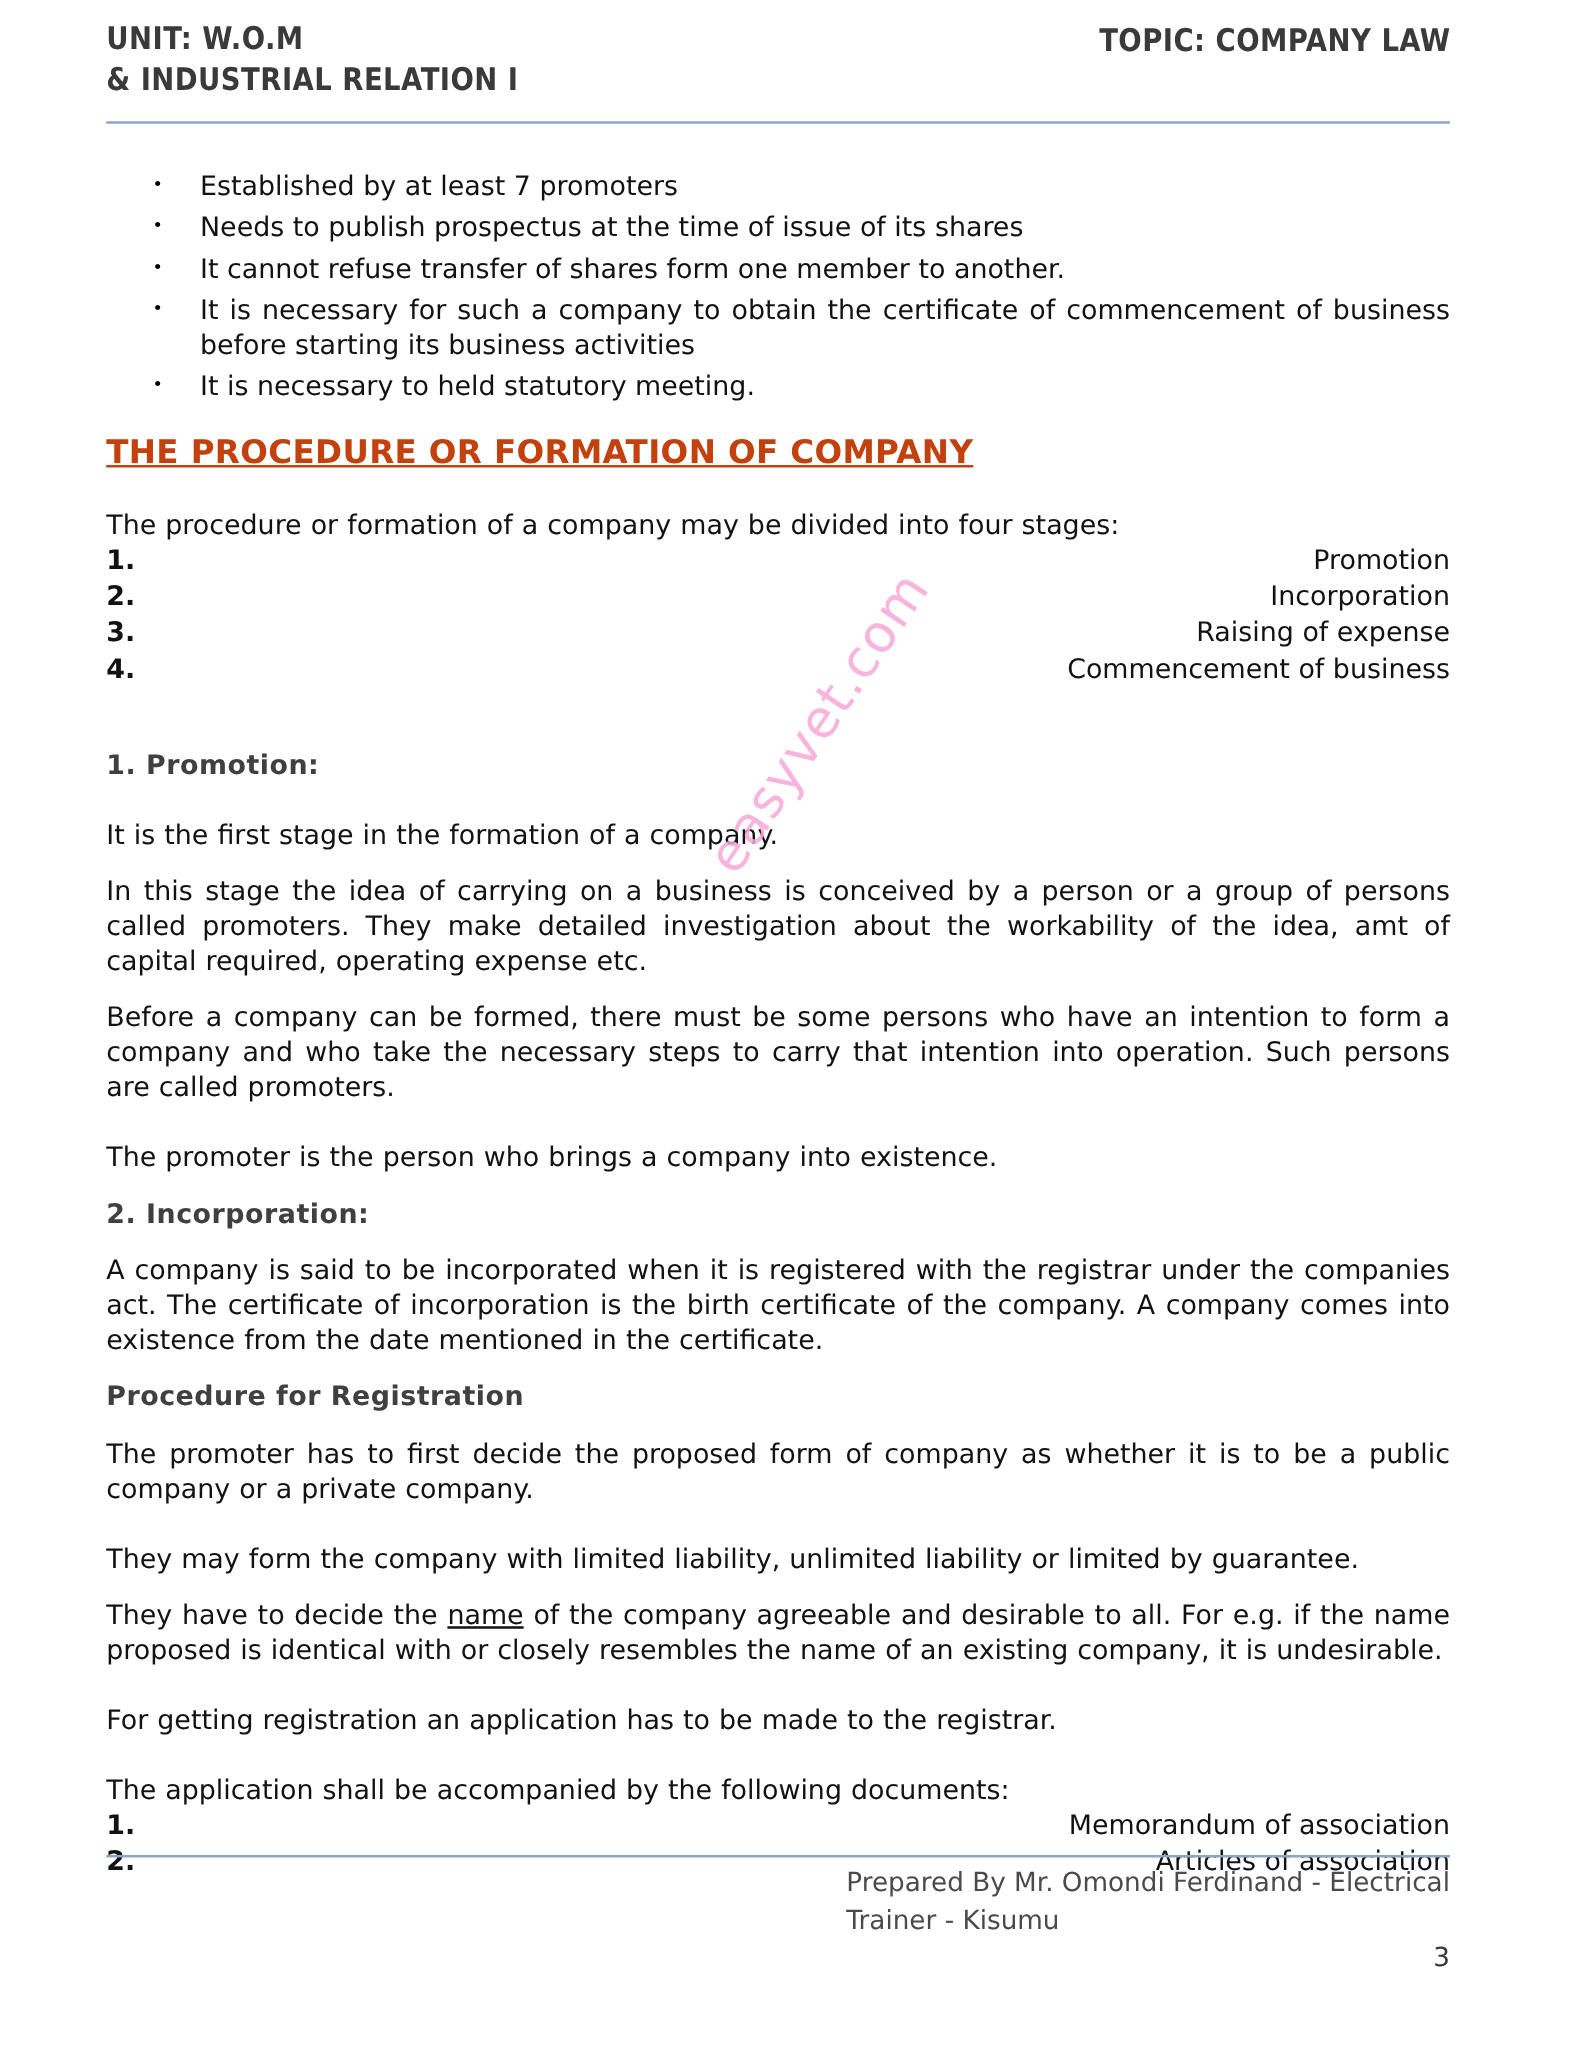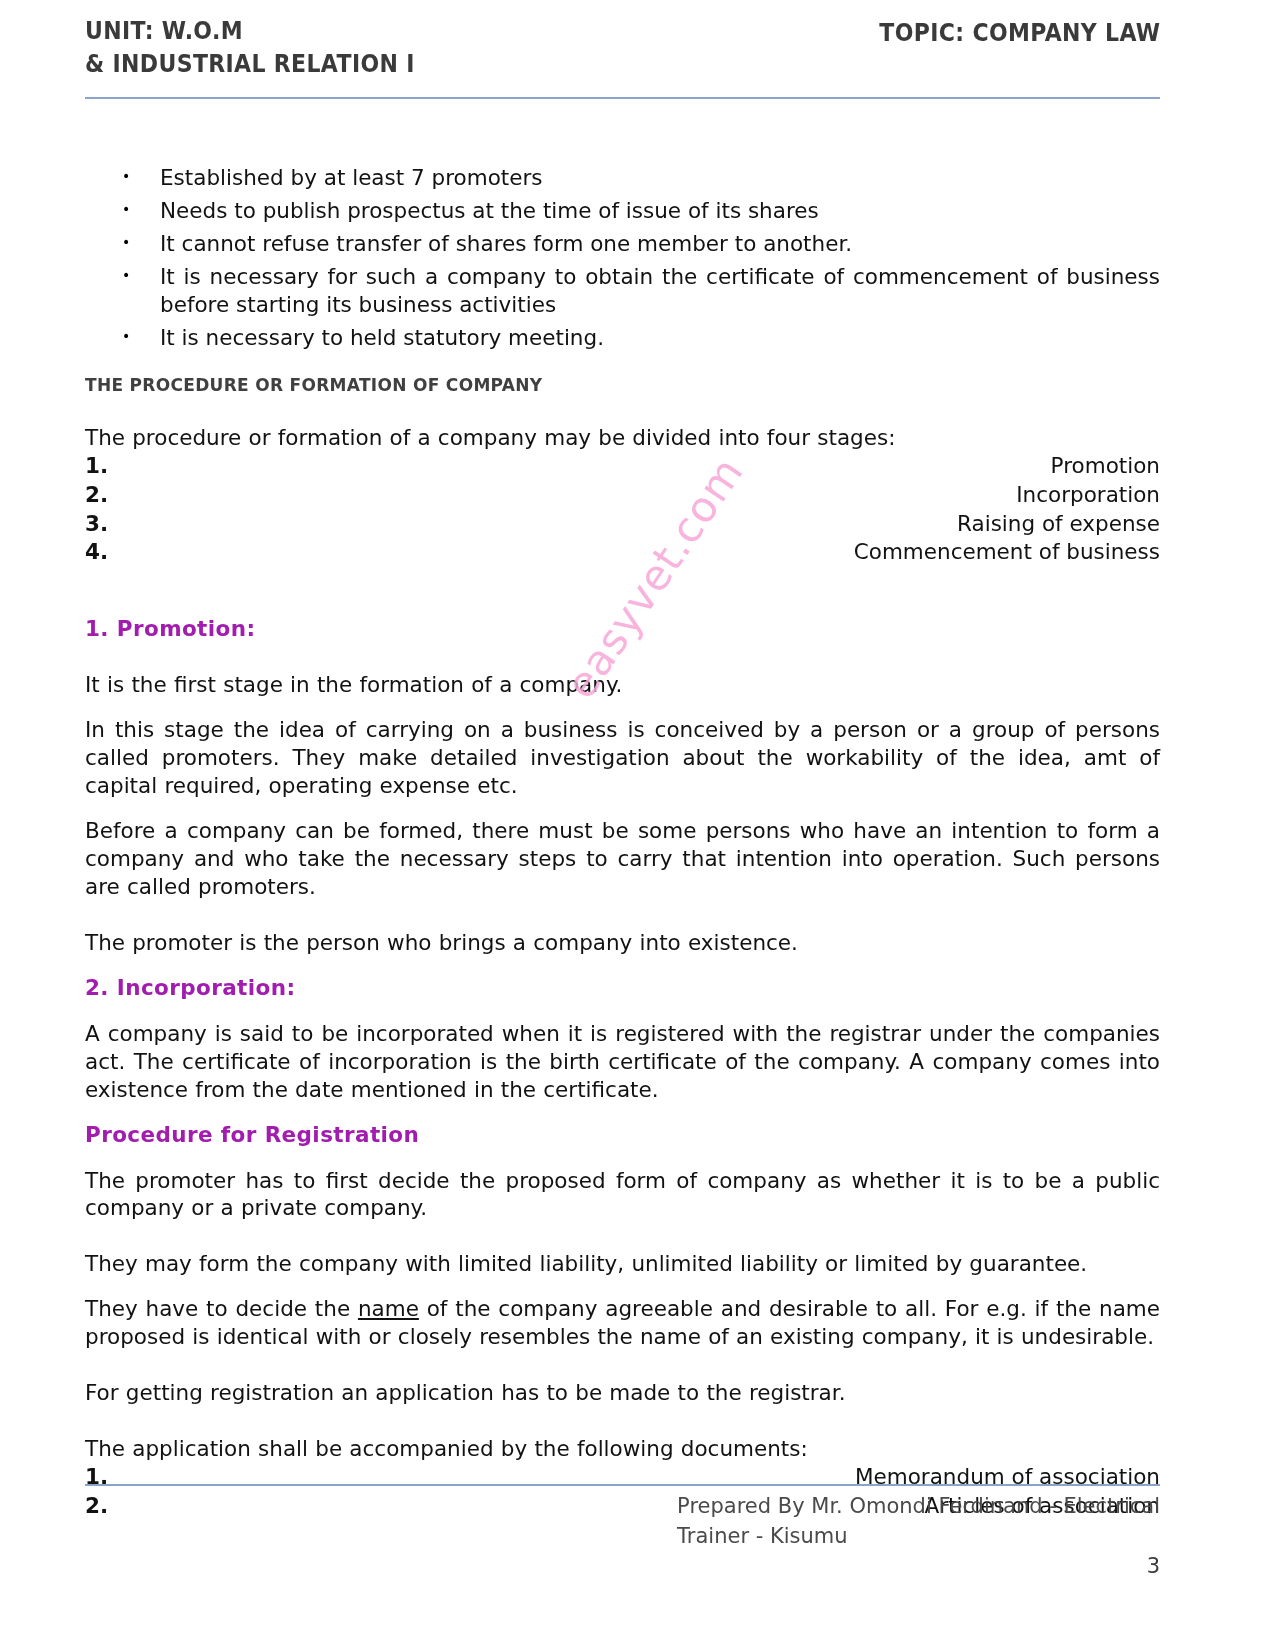--- a/index.html
+++ b/index.html
@@ -51,50 +51,51 @@
     top: 97px;
     left: 85px;
     width: 1075px;
     height: 2px;
     background: #8ba4cc;
   }
 
   
   .content {
     position: absolute;
-    top: 164px;
+    top: 136px;
     left: 85px;
     width: 1075px;
     font-size: 21.5px;
     line-height: 1.30;
     color: #121212;
   }
 
   p.para {
     margin: 0 0 17px 0;
     text-align: justify;
     text-justify: inter-word;
     word-spacing: 0.4px;
   }
   p.para.nojust { text-align: left; margin-top: 28px; }
   p.tight { margin-bottom: 0; }
 
   h2.section-head {
-    font-size: 17px;
+    font-size: 26px;
     font-weight: bold;
     margin: 0 0 22px 0;
     letter-spacing: 0.3px;
-    color: #404040;
+    color: #c2410c;
+    text-decoration: underline;
   }
   h3.sub-head {
     font-size: 21.5px;
     font-weight: bold;
     margin: 0 0 18px 0;
     letter-spacing: 0.4px;
-    color: #a21caf;
+    color: #404040;
   }
 
   
   ul.bullets {
     list-style: none;
     margin: 0 0 22px 0;
     padding: 0;
   }
   ul.bullets > li {
     position: relative;

